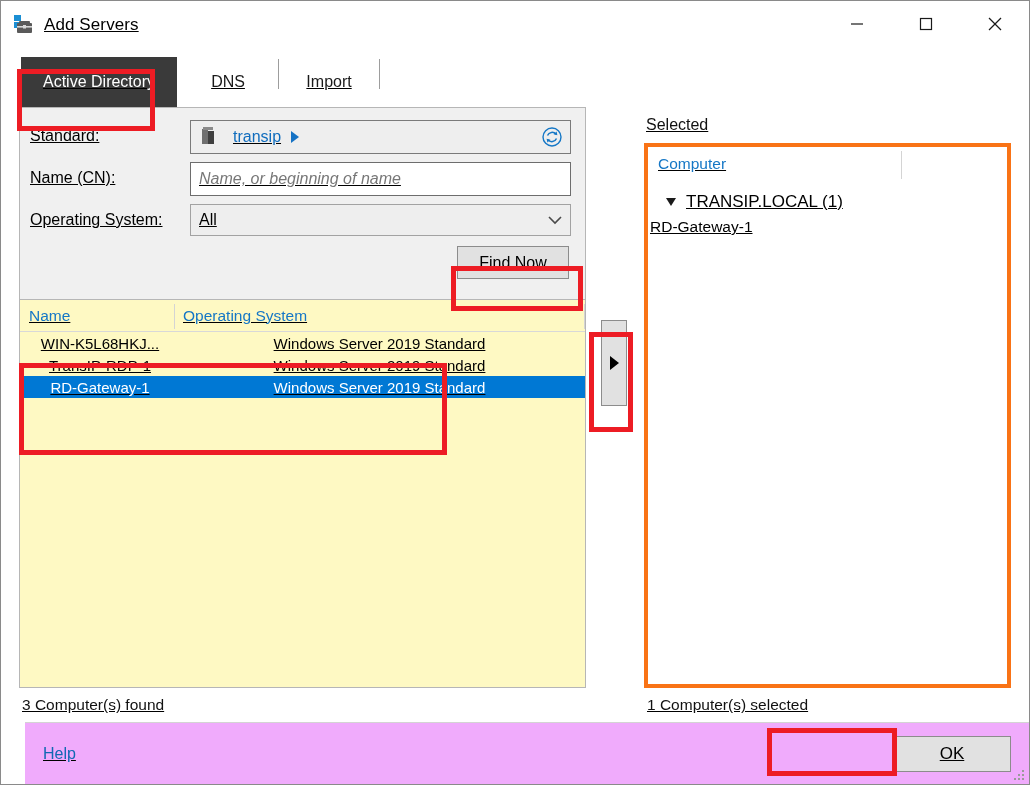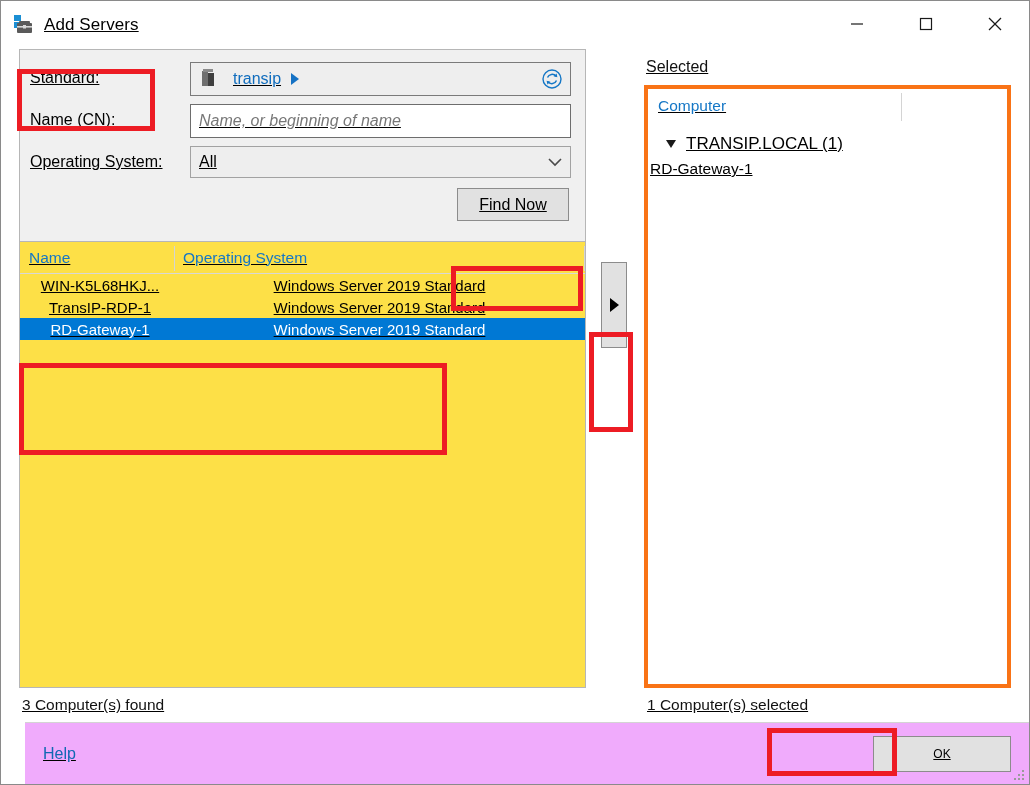--- a/index.html
+++ b/index.html
@@ -175,21 +175,21 @@
     border: 1px solid #8c8c8c;
     font-size: 16px;
     color: #000;
     display:flex;align-items:center;justify-content:center;
   }
   .btn-find { width: 112px; height: 33px; }
 
   
   .listbox {
     border: 1px solid #b6b6b6;
-    background: #fde047;
+    background: #fef9c3;
     flex: 1 1 auto;
     display: flex; flex-direction: column;
     overflow: hidden;
   }
   .lhead {
     height: 32px; flex: 0 0 32px;
     display: flex; align-items: center;
     border-bottom: 1px solid #d8d8d8;
     position: relative;
   }
@@ -282,22 +282,22 @@
     background: #f0abfc;
     border-top: 1px solid #d4d4d4;
     display: flex; align-items: center;
     padding: 0 18px;
     position: relative;
     margin-left: 24px;
   }
   .help-link { font-size: 16px; color: #1068b3; }
   .foot-btns { margin-left: auto; display: flex; gap: 12px; }
   .btn-ok, .btn-cancel {
-    width: 138px; height: 36px;
-    font-size: 12px;
+    width: 118px; height: 36px;
+    font-size: 17px;
   }
   .grip {
     position: absolute; right: 3px; bottom: 2px;
     width: 14px; height: 14px;
   }
   .grip i {
     position: absolute; width: 2px; height: 2px; background: #9a9a9a;
   }
 
   
@@ -339,20 +339,34 @@
       </div>
       <div class="win-btn">
         <svg width="18" height="18" viewBox="0 0 18 18">
             <line x1="3" y1="3" x2="15" y2="15" stroke="#1a1a1a" stroke-width="1.3"></line>
             <line x1="15" y1="3" x2="3" y2="15" stroke="#1a1a1a" stroke-width="1.3"></line>
           </svg>
       </div>
     </div>
   </div>
 
+  <div class="tabstrip">
+    <div class="tab active">
+      <span>Active Directory</span>
+    </div>
+    <div class="tab-sep" style="visibility:hidden"></div>
+    <div class="tab">
+      <span>DNS</span>
+    </div>
+    <div class="tab-sep"></div>
+    <div class="tab">
+      <span>Import</span>
+    </div>
+    <div class="tab-sep"></div>
+  </div>
 
   <div class="content">
 
     <div class="col-left">
 
       <div class="query-panel">
 
         <div class="frow">
           <div class="flabel">Standard:</div>
           <div class="fctl">

